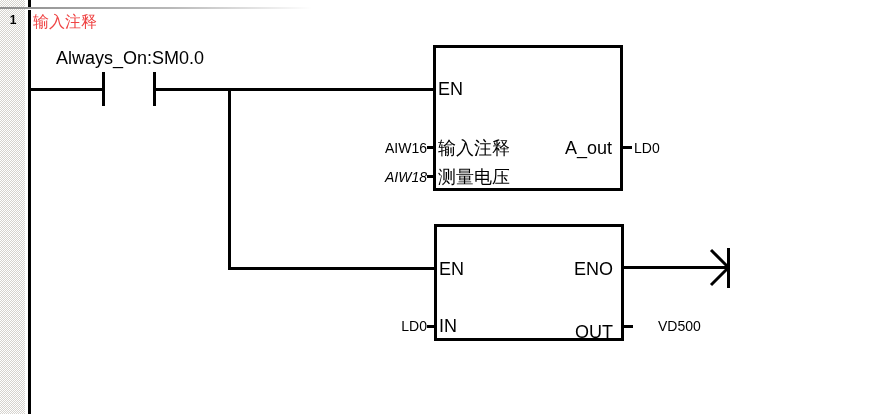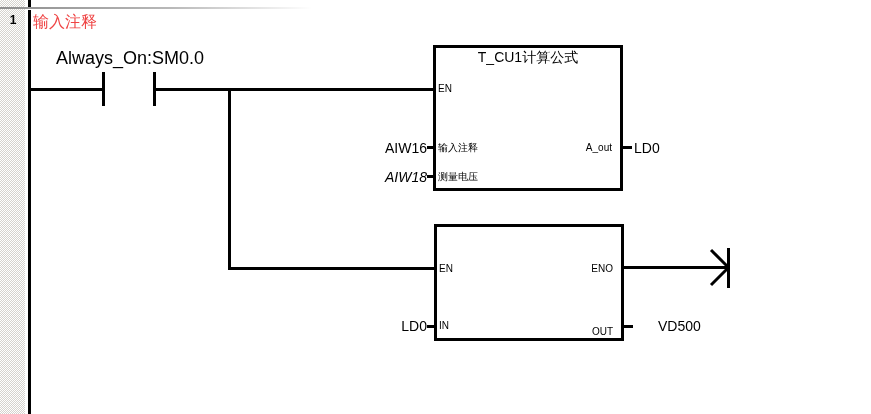--- a/index.html
+++ b/index.html
@@ -45,21 +45,21 @@
     font-size:18px;line-height:15px;white-space:nowrap;
   }
   
   .fbox{
     position:absolute;border:3px solid #000;background:#ffffff;box-sizing:border-box;
   }
   .fbox .title{
     position:absolute;left:0;right:0;text-align:center;
     font-size:14px;line-height:16px;white-space:nowrap;
   }
-  .pin{position:absolute;font-size:10px;line-height:16px;white-space:nowrap;}
+  .pin{position:absolute;font-size:18px;line-height:16px;white-space:nowrap;}
   .pin.l{left:2px;}
   .pin.r{right:8px;}
   .operand{
     position:absolute;font-size:14px;line-height:16px;white-space:nowrap;
   }
   .operand.ra{text-align:right;width:70px;}
   .tick{position:absolute;height:3px;background:#000;}
   
   .arrow-svg{position:absolute;left:700px;top:245px;}
 </style>
@@ -83,21 +83,20 @@
   <div class="wire w-v" style="left:228px;top:88px;height:182px;"></div>
   <div class="wire w-h" style="left:228px;top:267px;width:206px;"></div>
 
   <div class="contact-label">Always_On:SM0.0</div>
   <div>
     <div class="contact-bar" style="left:102px;"></div>
     <div class="contact-bar" style="left:153px;"></div>
   </div>
 
   <div class="fbox" style="left:433px;top:45px;width:190px;height:146px;">
-    <div class="title" style="top:1px;">T_CU1计算公式</div>
     <div class="pin l" style="top:33px;">EN</div>
     <div class="pin l" style="top:92px;">输入注释</div>
     <div class="pin l" style="top:121px;">测量电压</div>
     <div class="pin r" style="top:92px;">A_out</div>
   </div>
 
   <div class="operand ra" style="left:357px;top:140px;text-align:right;">AIW16</div>
   <div class="tick" style="left:427px;top:146px;width:7px;"></div>
   <div class="operand ra" style="left:357px;top:169px;font-style:italic;">AIW18</div>
   <div class="tick" style="left:427px;top:175px;width:7px;"></div>

